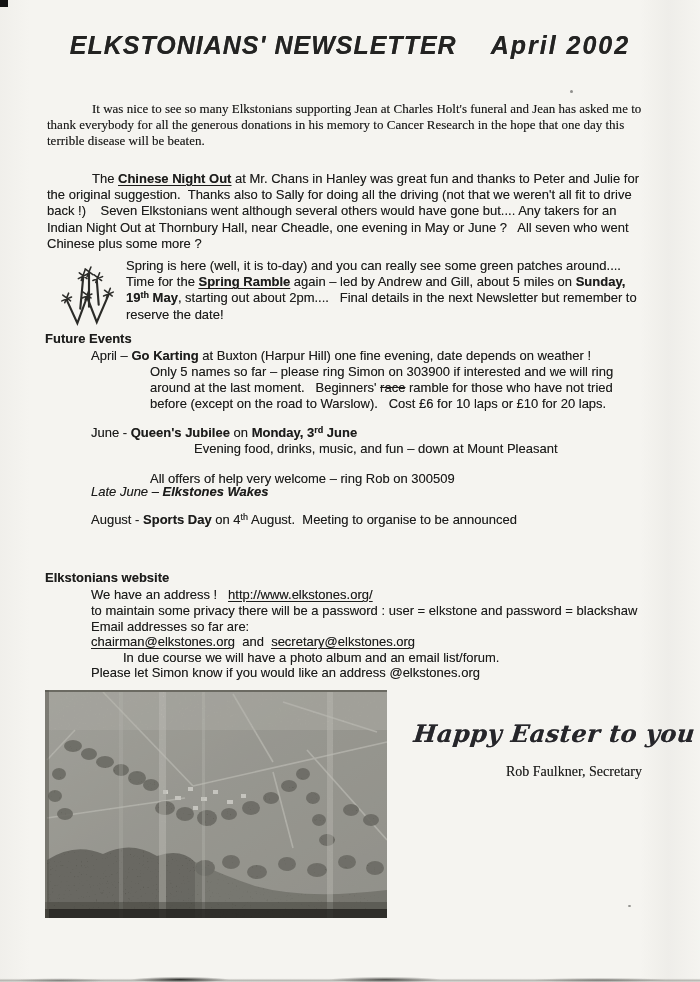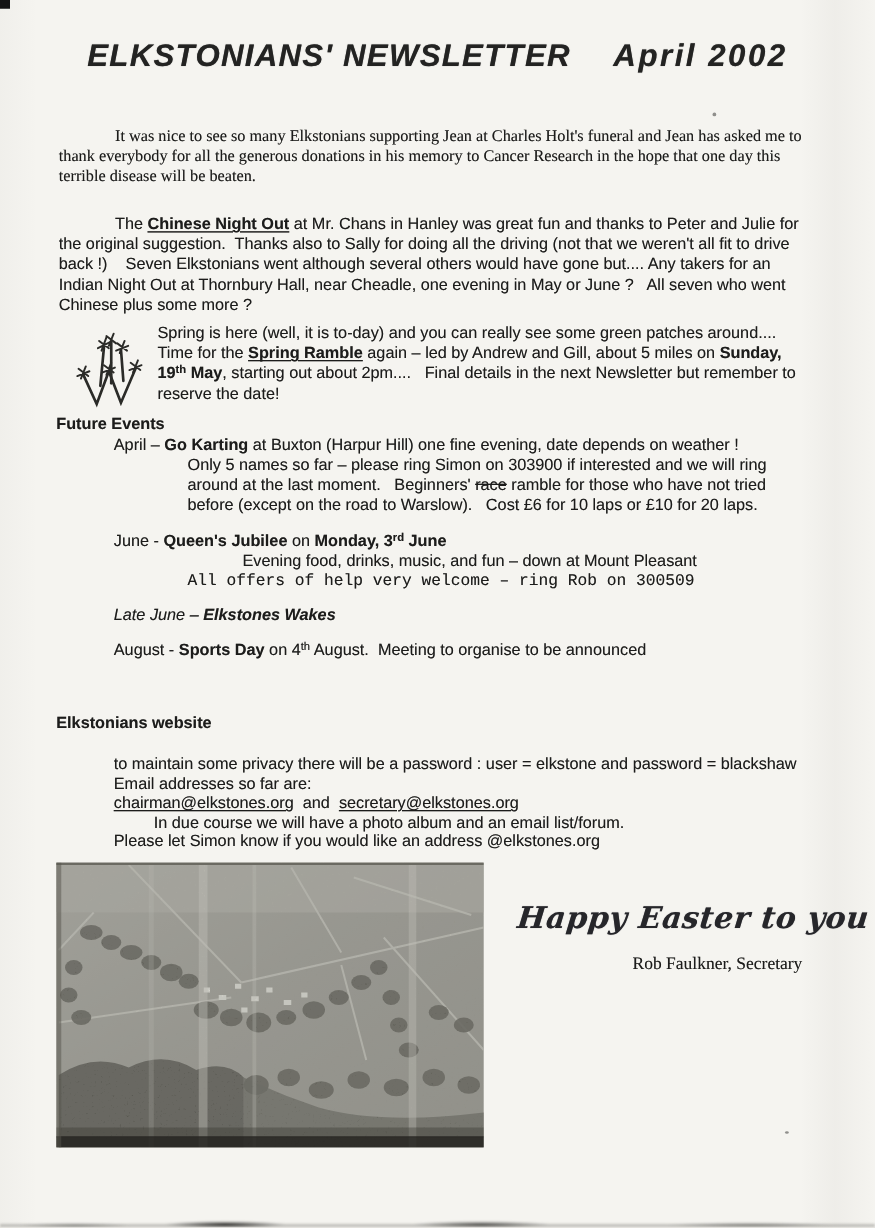--- a/index.html
+++ b/index.html
@@ -32,21 +32,21 @@
   .p-chinese {position:absolute;left:47px;top:171px;width:602px;text-indent:45px;}
 
   .spring-icon{position:absolute;left:57px;top:265px;width:64px;height:64px;}
   .p-spring  {position:absolute;left:126px;top:258px;width:522px;}
 
   .h-future  {position:absolute;left:45px;top:331px;font-weight:bold;}
   .april-line   {position:absolute;left:91px;top:348px;width:560px;}
   .april-detail {position:absolute;left:150px;top:364px;width:494px;}
   .june-line    {position:absolute;left:91px;top:425px;width:560px;}
   .june-d1      {position:absolute;left:150px;top:441px;width:494px;margin-left:44px;}
-  .june-d2      {position:absolute;left:150px;top:457px;width:494px;font-family:Liberation Mono, monospace;}
+  .june-d2      {position:absolute;left:150px;top:471px;width:494px;}
   .late-june    {position:absolute;left:91px;top:484px;width:560px;font-style:italic;}
   .august-line  {position:absolute;left:91px;top:512px;width:560px;}
   .alton-line   {position:absolute;left:91px;top:541px;width:560px;}
 
   .h-website {position:absolute;left:45px;top:570px;font-weight:bold;}
   .w-address {position:absolute;left:91px;top:587px;width:560px;}
   .w-privacy {position:absolute;left:91px;top:603px;width:560px;}
   .w-emails-intro{position:absolute;left:91px;top:619px;width:560px;}
   .w-emails  {position:absolute;left:91px;top:634px;width:560px;}
   .w-album   {position:absolute;left:91px;top:650px;width:560px;margin-left:32px;}
@@ -120,20 +120,21 @@
   <div class="txt april-detail"><span>Only 5 names so far – please ring Simon on 303900 if interested and we will ring around at the last moment.   Beginners' </span><span class="strike">race</span><span> ramble for those who have not tried before (except on the road to Warslow).   Cost £6 for 10 laps or £10 for 20 laps.</span></div>
 
   <div class="txt june-line"><span>June - </span><span class="b">Queen's Jubilee</span><span> on </span><span class="b">Monday, 3</span><sup class="b">rd</sup><span class="b"> June</span></div>
   <div class="txt june-d1"><span>Evening food, drinks, music, and fun – down at Mount Pleasant</span></div>
   <div class="txt june-d2"><span>All offers of help very welcome – ring Rob on 300509</span></div>
 
   <div class="txt late-june"><span>Late June – </span><span class="b">Elkstones Wakes</span></div>
   <div class="txt august-line"><span>August - </span><span class="b">Sports Day</span><span> on 4</span><sup>th</sup><span> August.  Meeting to organise to be announced</span></div>
 
   <div class="txt h-website">Elkstonians website</div>
+  <div class="txt w-address"><span>We have an address !   </span><span class="u">http://www.elkstones.org/</span></div>
   <div class="txt w-privacy"><span>to maintain some privacy there will be a password : user = elkstone and password = blackshaw</span></div>
   <div class="txt w-emails-intro"><span>Email addresses so far are:</span></div>
   <div class="txt w-emails"><span class="u">chairman@elkstones.org</span><span>  and  </span><span class="u">secretary@elkstones.org</span></div>
   <div class="txt w-album"><span>In due course we will have a photo album and an email list/forum.</span></div>
   <div class="txt w-simon"><span>Please let Simon know if you would like an address @elkstones.org</span></div>
 
   <div class="aerial-photo">
     <svg viewBox="0 0 342 228" preserveAspectRatio="none">
       <defs>
         <linearGradient id="base" x1="0" y1="0" x2="1" y2="1">

